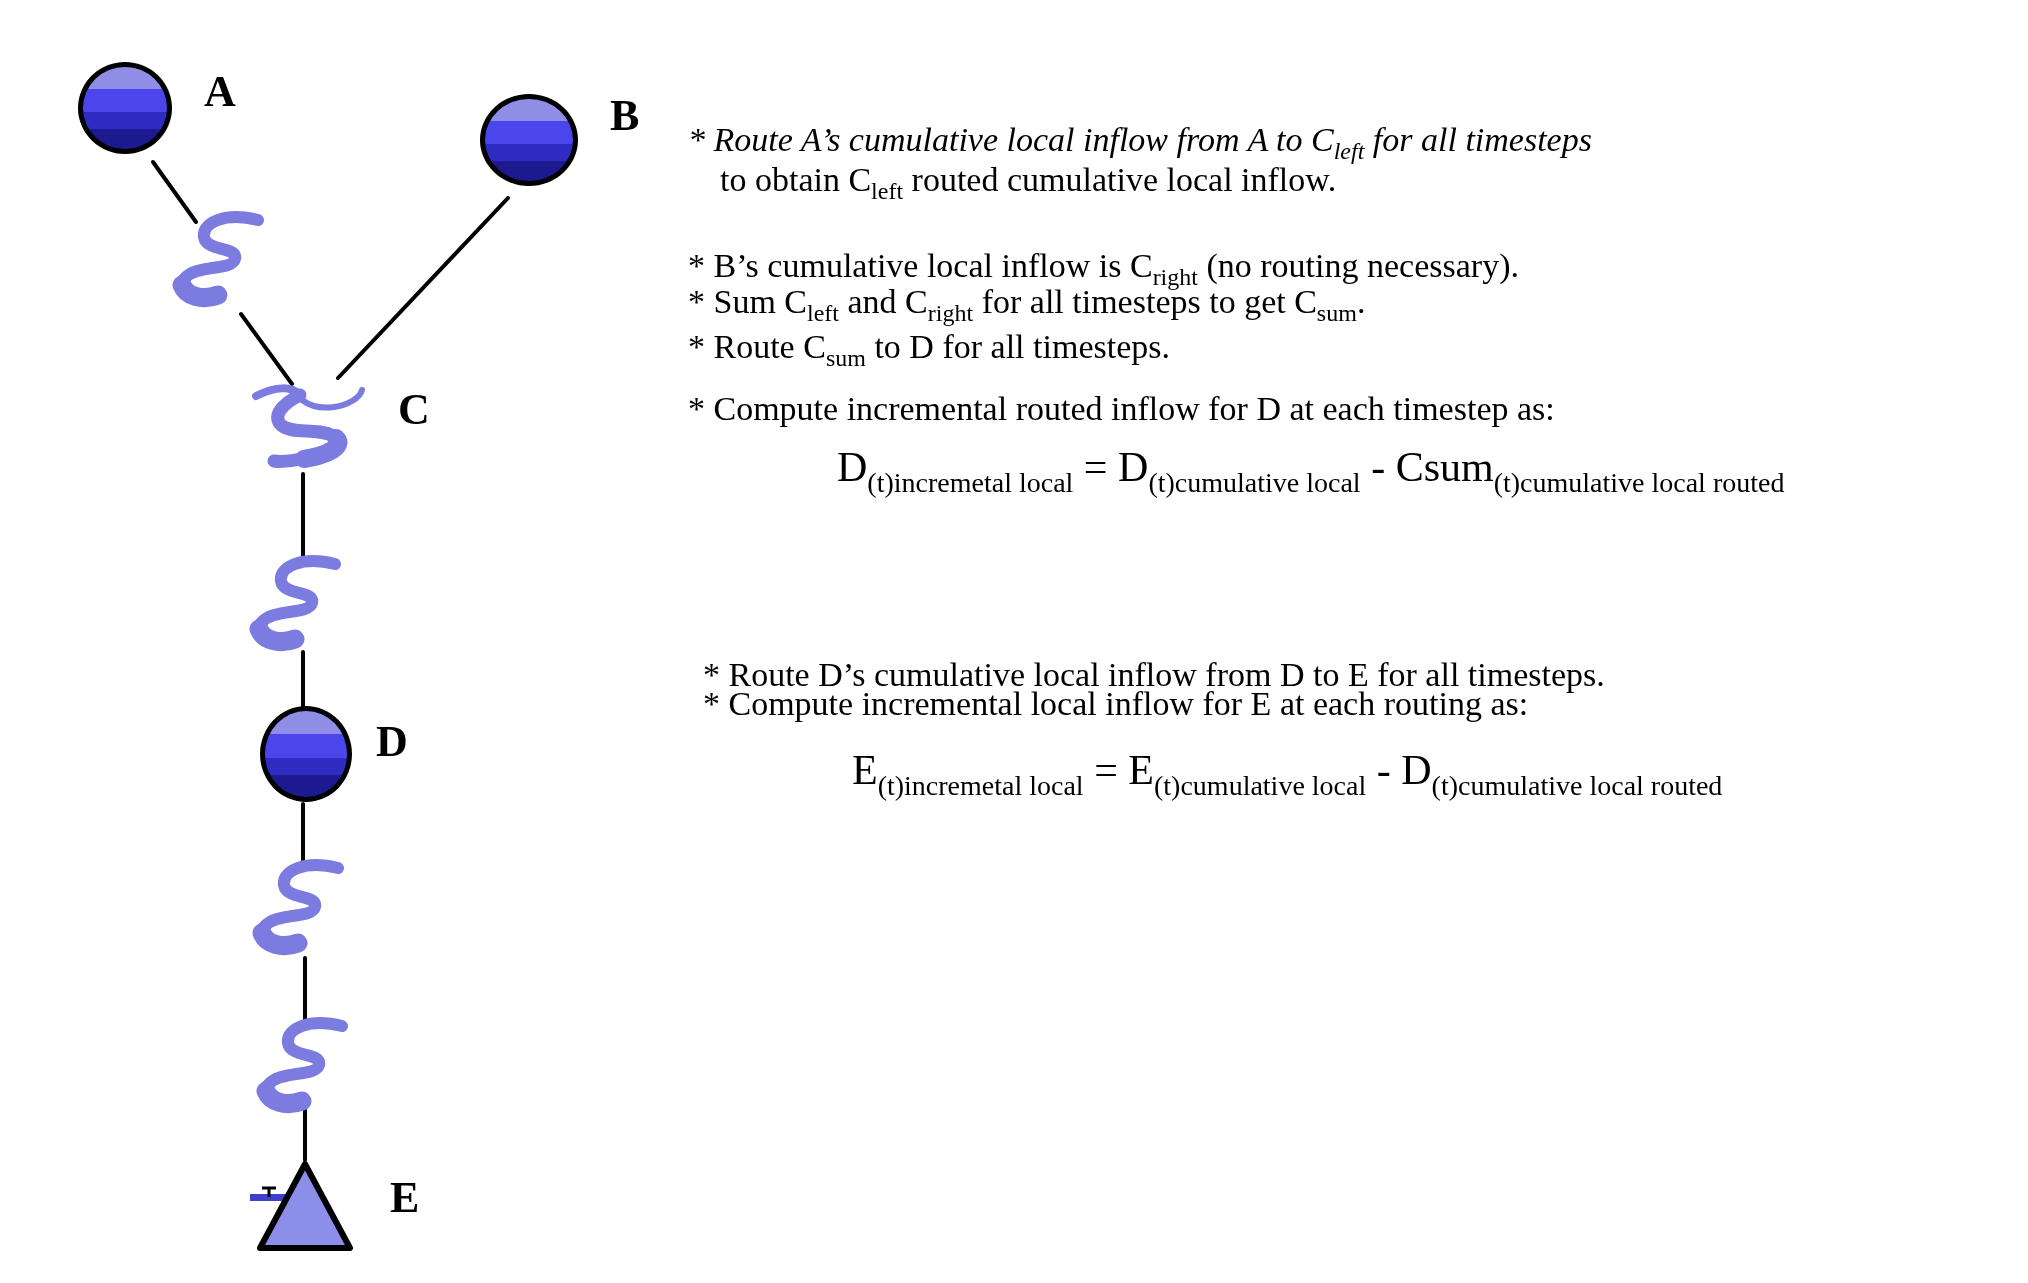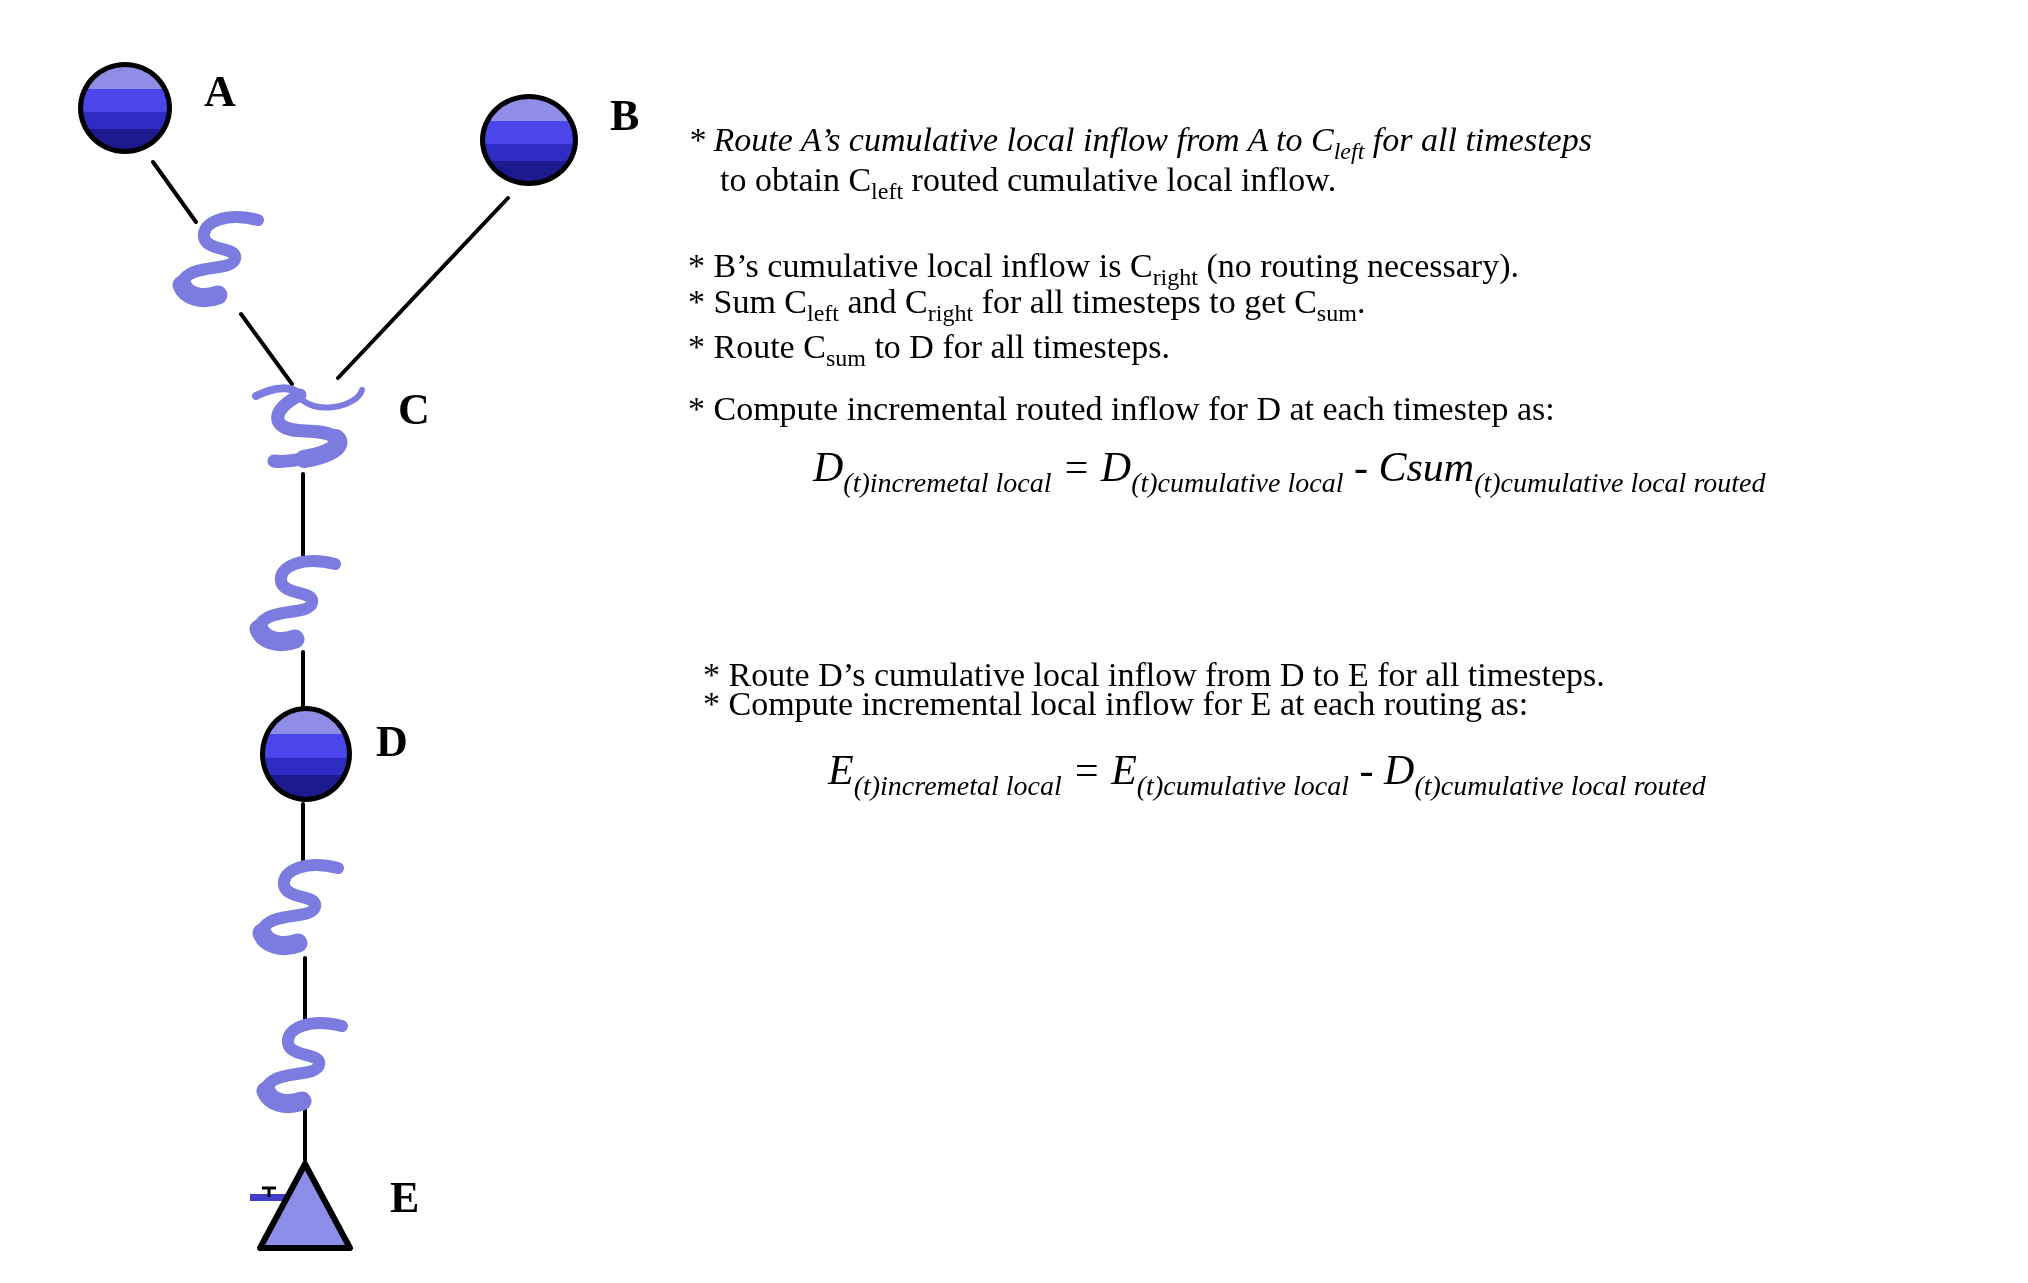--- a/index.html
+++ b/index.html
@@ -33,23 +33,23 @@
   }
   .note-line {
     position:absolute;
     font-size:34px;
     line-height:1.1;
     white-space:nowrap;
   }
   .formula {
     position:absolute;
     font-size:42px;
-    font-style:italic;
     line-height:1;
     white-space:nowrap;
+    margin-left:24px;
   }
   .seg-sub  { font-size:24px; vertical-align:-8px; }
   .seg-fsub { font-size:28px; vertical-align:-11px; }
   .seg-fop  { }
   .seg-fvar { }
 </style>
 </head>
 <body>
 
 <svg id="diagram-svg" width="700" height="1283" viewBox="0 0 700 1283">

